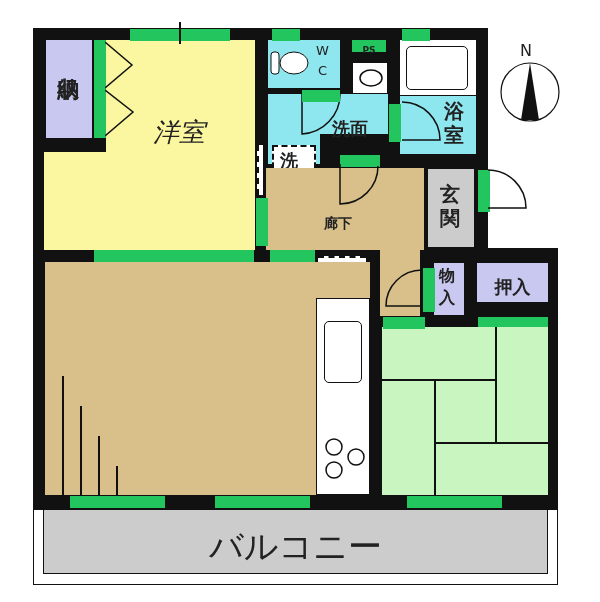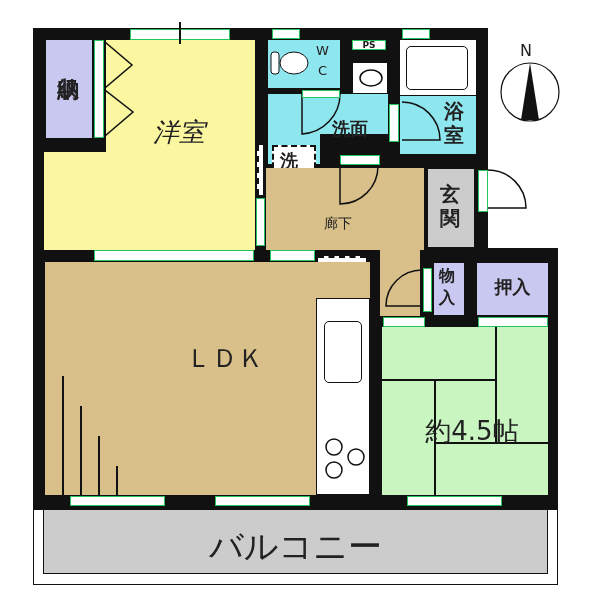--- a/index.html
+++ b/index.html
@@ -1,19 +1,19 @@
 <!DOCTYPE html>
 <html><head>
 <meta charset="utf-8">
 <style>
   html,body{margin:0;padding:0;background:#fff;}
   body{width:600px;height:602px;position:relative;overflow:hidden;font-family:"DejaVu Sans","Liberation Sans",sans-serif;color:#222;}
   .abs{position:absolute;box-sizing:border-box;}
   .wall{background:#111;}
-  .win{background:#fff;border:1px solid #22c55e;}
+  .win{background:#fff;border:6px solid #22c55e;}
   .lbl{position:absolute;text-align:center;line-height:1.15;color:#222;}
   .vert{writing-mode:vertical-rl;text-orientation:upright;}
 </style>
 </head>
 <body>
 
 <div class="abs" style="left:33px;top:505px;width:525px;height:80px;border:1px solid #111;background:#fff;"></div>
 <div class="abs" style="left:43px;top:509px;width:505px;height:65px;background:#cccccc;border:1px solid #111;">
   <div class="lbl" style="left:0;right:0;top:17px;font-size:34px;">バルコニー</div>
 </div>
@@ -77,21 +77,21 @@
   <div class="lbl" style="left:44px;top:4px;font-size:20px;font-weight:bold;">浴</div>
   <div class="lbl" style="left:44px;top:28px;font-size:20px;font-weight:bold;">室</div>
 </div>
 <svg class="abs" style="left:400px;top:100px;" width="45" height="48">
     <path d="M2,2 A38,38 0 0 1 40,40 L2,40" fill="none" stroke="#111" stroke-width="1.5"></path>
   </svg>
 <div class="abs win" style="left:389px;top:104px;width:10px;height:38px;"></div>
 
 <div class="abs" style="left:266px;top:168px;width:158px;height:82px;background:#d9c08a;"></div>
 <div class="abs" style="left:380px;top:250px;width:40px;height:66px;background:#d9c08a;"></div>
-<div class="lbl" style="left:324px;top:215px;font-size:14px;font-weight:normal;">廊下</div>
+<div class="lbl" style="left:324px;top:215px;font-size:14px;font-weight:bold;">廊下</div>
 <div class="abs win" style="left:340px;top:155px;width:40px;height:10px;"></div>
 <svg class="abs" style="left:338px;top:164px;" width="45" height="45">
     <path d="M2,0 L2,40 A38,38 0 0 0 40,2" fill="none" stroke="#111" stroke-width="1.5"></path>
   </svg>
 <div class="abs win" style="left:256px;top:198px;width:9px;height:48px;"></div>
 <div class="abs" style="left:257px;top:145px;width:6px;height:50px;border-left:2px dashed #111;background:#fff;"></div>
 
 <div class="abs" style="left:427px;top:168px;width:48px;height:80px;background:#cccccc;border:1px solid #111;">
   <div class="lbl" style="left:12px;top:14px;font-size:20px;font-weight:bold;">玄</div>
   <div class="lbl" style="left:12px;top:38px;font-size:20px;font-weight:bold;">関</div>
@@ -103,27 +103,26 @@
 
 <div class="abs" style="left:434px;top:263px;width:30px;height:52px;background:#c8c8f0;">
   <div class="lbl" style="left:5px;top:4px;font-size:16px;font-weight:bold;">物</div>
   <div class="lbl" style="left:5px;top:26px;font-size:16px;font-weight:bold;">入</div>
 </div>
 <div class="abs win" style="left:423px;top:268px;width:9px;height:44px;"></div>
 <svg class="abs" style="left:384px;top:268px;" width="40" height="44">
     <path d="M38,2 A36,36 0 0 0 2,38 L38,38" fill="none" stroke="#111" stroke-width="1.5"></path>
   </svg>
 
-<div class="abs" style="left:477px;top:263px;width:71px;height:52px;background:#c8c8f0;">
+<div class="abs" style="left:477px;top:263px;width:71px;height:39px;background:#c8c8f0;">
   <div class="lbl" style="left:0;right:0;top:14px;font-size:18px;font-weight:bold;">押入</div>
 </div>
 <div class="abs win" style="left:478px;top:317px;width:70px;height:10px;"></div>
 
 <div class="abs" style="left:45px;top:262px;width:325px;height:233px;background:#d9c08a;">
-  <div class="lbl" style="left:80px;width:200px;top:82px;font-size:26px;">ＬＤＫ</div>
 </div>
 <div class="abs win" style="left:94px;top:250px;width:160px;height:11px;"></div>
 <div class="abs win" style="left:270px;top:250px;width:45px;height:11px;"></div>
 <div class="abs" style="left:318px;top:256px;width:48px;height:6px;border-top:2px dashed #111;background:#fff;"></div>
 
 <div class="abs wall" style="left:62px;top:376px;width:2px;height:120px;"></div>
 <div class="abs wall" style="left:80px;top:406px;width:2px;height:90px;"></div>
 <div class="abs wall" style="left:98px;top:436px;width:2px;height:60px;"></div>
 <div class="abs wall" style="left:116px;top:466px;width:2px;height:30px;"></div>
 
@@ -136,21 +135,20 @@
     </svg>
 </div>
 <div class="abs win" style="left:70px;top:496px;width:95px;height:10px;"></div>
 <div class="abs win" style="left:215px;top:496px;width:95px;height:10px;"></div>
 
 <div class="abs" style="left:382px;top:327px;width:166px;height:168px;background:#c8f5c0;">
   <div class="abs" style="left:0;top:52px;width:114px;height:2px;background:#111;"></div>
   <div class="abs" style="left:113px;top:0;width:2px;height:116px;background:#111;"></div>
   <div class="abs" style="left:52px;top:115px;width:114px;height:2px;background:#111;"></div>
   <div class="abs" style="left:52px;top:53px;width:2px;height:115px;background:#111;"></div>
-  <div class="lbl" style="left:20px;width:140px;top:90px;font-size:26px;">約4.5帖</div>
 </div>
 <div class="abs win" style="left:383px;top:317px;width:42px;height:10px;"></div>
 <div class="abs win" style="left:407px;top:496px;width:95px;height:10px;"></div>
 
 <div class="abs" style="left:500px;top:42px;width:60px;height:70px;">
   <div class="lbl" style="left:20px;top:0;font-size:16px;">N</div>
   <svg class="abs" style="left:0;top:20px;" width="62" height="62">
       <circle cx="30" cy="30" r="29" fill="none" stroke="#111" stroke-width="1.2"></circle>
       <path d="M30,1 L21,58 L39,58 Z" fill="#111"></path>
     </svg>

